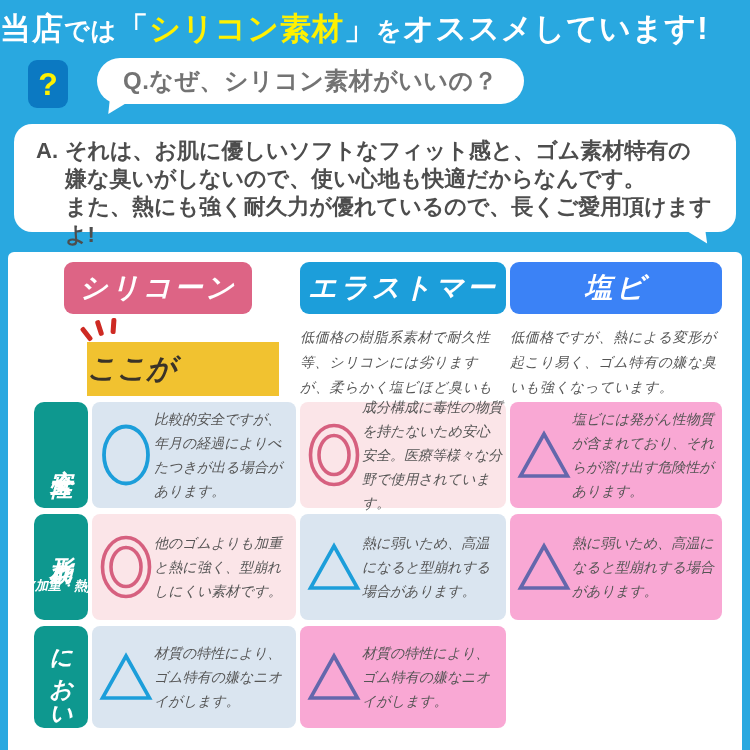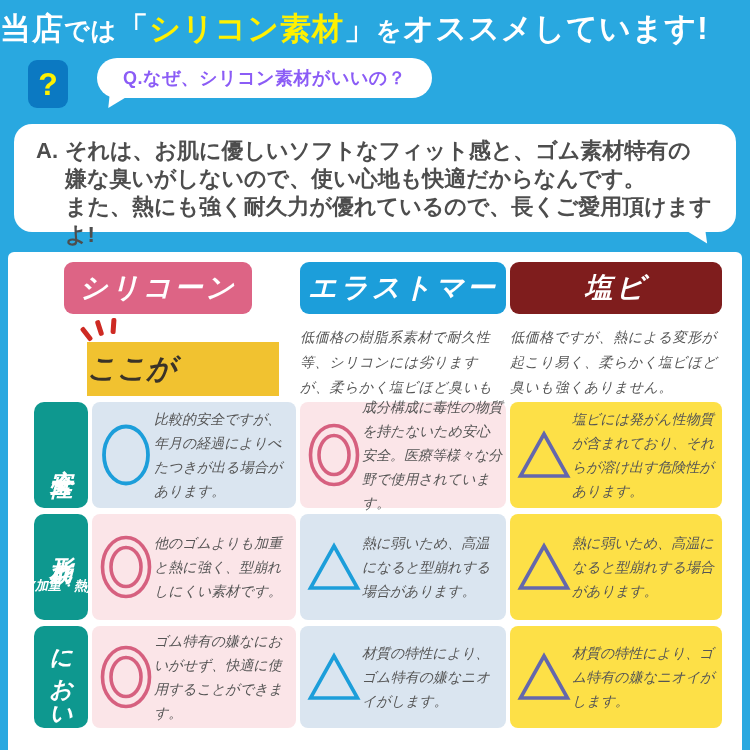--- a/index.html
+++ b/index.html
@@ -21,24 +21,24 @@
   .main-title .sm { font-size:25px; }
   .main-title .hl { color:#FFF100; }
   
   .q-icon {
     position:absolute; left:28px; top:60px; width:40px; height:48px;
     background:#0B79C2; border-radius:9px;
     display:flex; align-items:center; justify-content:center;
     color:#FFF100; font-size:32px; font-weight:bold;
   }
   .q-bubble {
-    position:absolute; left:97px; top:58px; height:40px;
+    position:absolute; left:97px; top:58px; height:46px;
     background:#FFFFFF; border-radius:23px;
     display:flex; align-items:center; padding:0 26px;
-    font-size:18px; font-weight:bold; color:#8b5cf6;
+    font-size:24px; font-weight:bold; color:#737373;
     letter-spacing:0.5px;
   }
   .q-tail {
     position:absolute; left:12px; bottom:-11px; width:0; height:0;
     border-top:15px solid #FFFFFF; border-right:20px solid transparent;
     transform:rotate(6deg);
   }
   
   .a-bubble {
     position:absolute; left:14px; top:124px; width:722px; height:108px;
@@ -65,21 +65,21 @@
     grid-template-rows:52px 76px 106px 106px 102px;
     gap:6px 4px;
   }
   .pill {
     border-radius:9px; color:#FFFFFF; font-weight:bold; font-size:28px;
     display:flex; align-items:center; justify-content:center;
     letter-spacing:3px; white-space:nowrap;
   }
   .pill-silicone  { grid-column:1/3; grid-row:1; margin:0 44px 0 30px; background:#DD6485; }
   .pill-elastomer { grid-column:3;   grid-row:1; background:#1C9EDA; }
-  .pill-pvc       { grid-column:4;   grid-row:1; background:#7f1d1d; }
+  .pill-pvc       { grid-column:4;   grid-row:1; background:#3b82f6; }
   
   .badge-wrap { grid-column:1/3; grid-row:2; position:relative; }
   .badge {
     position:absolute; left:53px; bottom:0px; width:192px; height:54px;
     background:#F1C230;
     display:flex; align-items:center; justify-content:flex-start; white-space:nowrap;
   }
   .badge .b1 { font-size:29px; font-weight:bold; color:#3A3328; }
   .badge .b2 { font-size:37px; font-weight:bold; color:#C81E1E; letter-spacing:1px; }
   .mark { position:absolute; width:5px; height:16px; background:#CE2A23; border-radius:2px; }
@@ -104,21 +104,21 @@
   }
   .row-label .sub { font-size:13px; font-weight:bold; margin-top:3px; white-space:nowrap; }
   .cell {
     border-radius:8px; display:flex; align-items:center;
     padding:0 3px 0 6px;
   }
   .cell .sym { width:56px; flex-shrink:0; display:flex; align-items:center; justify-content:center; }
   .cell .txt { font-size:14px; color:#555; line-height:24px; letter-spacing:0px; }
   .bg-pink   { background:#FBE5E8; }
   .bg-blue   { background:#DAE5F0; }
-  .bg-purple { background:#fde047; }
+  .bg-purple { background:#f9a8d4; }
   svg { display:block; }
 </style>
 </head>
 <body>
 
 <div class="main-title">
   <span>当店</span><span class="sm">では</span><span>「</span><span class="hl">シリコン素材</span><span>」</span><span class="sm">を</span><span>オススメしています!</span>
 </div>
 
 <div class="q-icon">
@@ -146,21 +146,21 @@
 
     <div class="badge-wrap">
       <span class="mark mark1"></span>
       <span class="mark mark2"></span>
       <span class="mark mark3"></span>
       <div class="badge">
         <span class="b1">ここが</span>
       </div>
     </div>
     <div class="intro intro-elastomer">低価格の樹脂系素材で耐久性等、シリコンには劣りますが、柔らかく塩ビほど臭いも強くありません。</div>
-    <div class="intro intro-pvc">低価格ですが、熱による変形が起こり易く、柔らかく塩ビほど臭いも強くありません。</div>
+    <div class="intro intro-pvc">低価格ですが、熱による変形が起こり易く、ゴム特有の嫌な臭いも強くなっています。</div>
 
     <div class="row-label">
       <span class="v">安全性</span>
     </div>
     <div class="cell bg-blue">
       <span class="sym">
         <svg width="50" height="62" viewBox="0 0 50 62">
             <ellipse cx="25" cy="31" rx="22" ry="28.5" fill="none" stroke="#1C9EDA" stroke-width="3.8"></ellipse>
           </svg>
       </span>
@@ -210,29 +210,20 @@
         <svg width="54" height="50" viewBox="0 0 54 50">
             <path d="M27 4 L50.5 46 L3.5 46 Z" fill="none" stroke="#6467AC" stroke-width="3.6"></path>
           </svg>
       </span>
       <span class="txt">熱に弱いため、高温になると型崩れする場合があります。</span>
     </div>
 
     <div class="row-label">
       <span class="v">におい</span>
     </div>
-    <div class="cell bg-pink">
-      <span class="sym">
-        <svg width="52" height="64" viewBox="0 0 52 64">
-            <ellipse cx="26" cy="32" rx="23.5" ry="29.5" fill="none" stroke="#D6607F" stroke-width="3.6"></ellipse>
-            <ellipse cx="26" cy="32" rx="15" ry="19.5" fill="none" stroke="#D6607F" stroke-width="3.6"></ellipse>
-          </svg>
-      </span>
-      <span class="txt">ゴム特有の嫌なにおいがせず、快適に使用することができます。</span>
-    </div>
     <div class="cell bg-blue">
       <span class="sym">
         <svg width="54" height="50" viewBox="0 0 54 50">
             <path d="M27 4 L50.5 46 L3.5 46 Z" fill="none" stroke="#1C9EDA" stroke-width="3.6"></path>
           </svg>
       </span>
       <span class="txt">材質の特性により、ゴム特有の嫌なニオイがします。</span>
     </div>
     <div class="cell bg-purple">
       <span class="sym">

